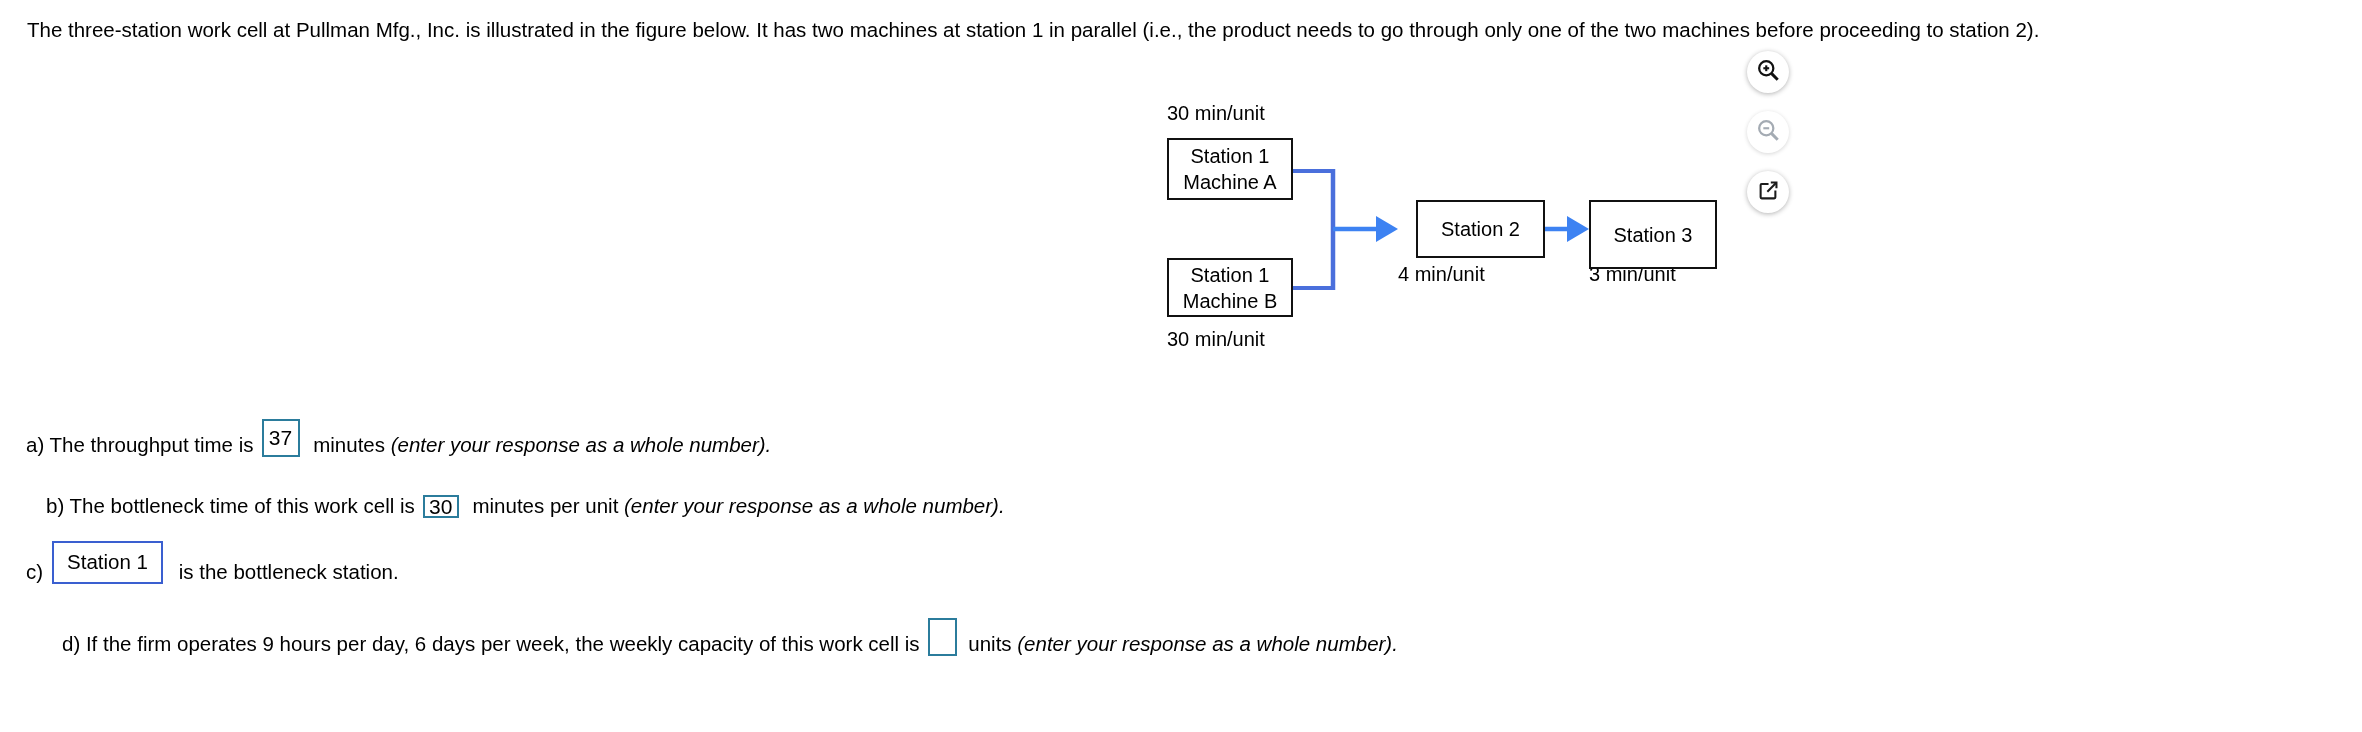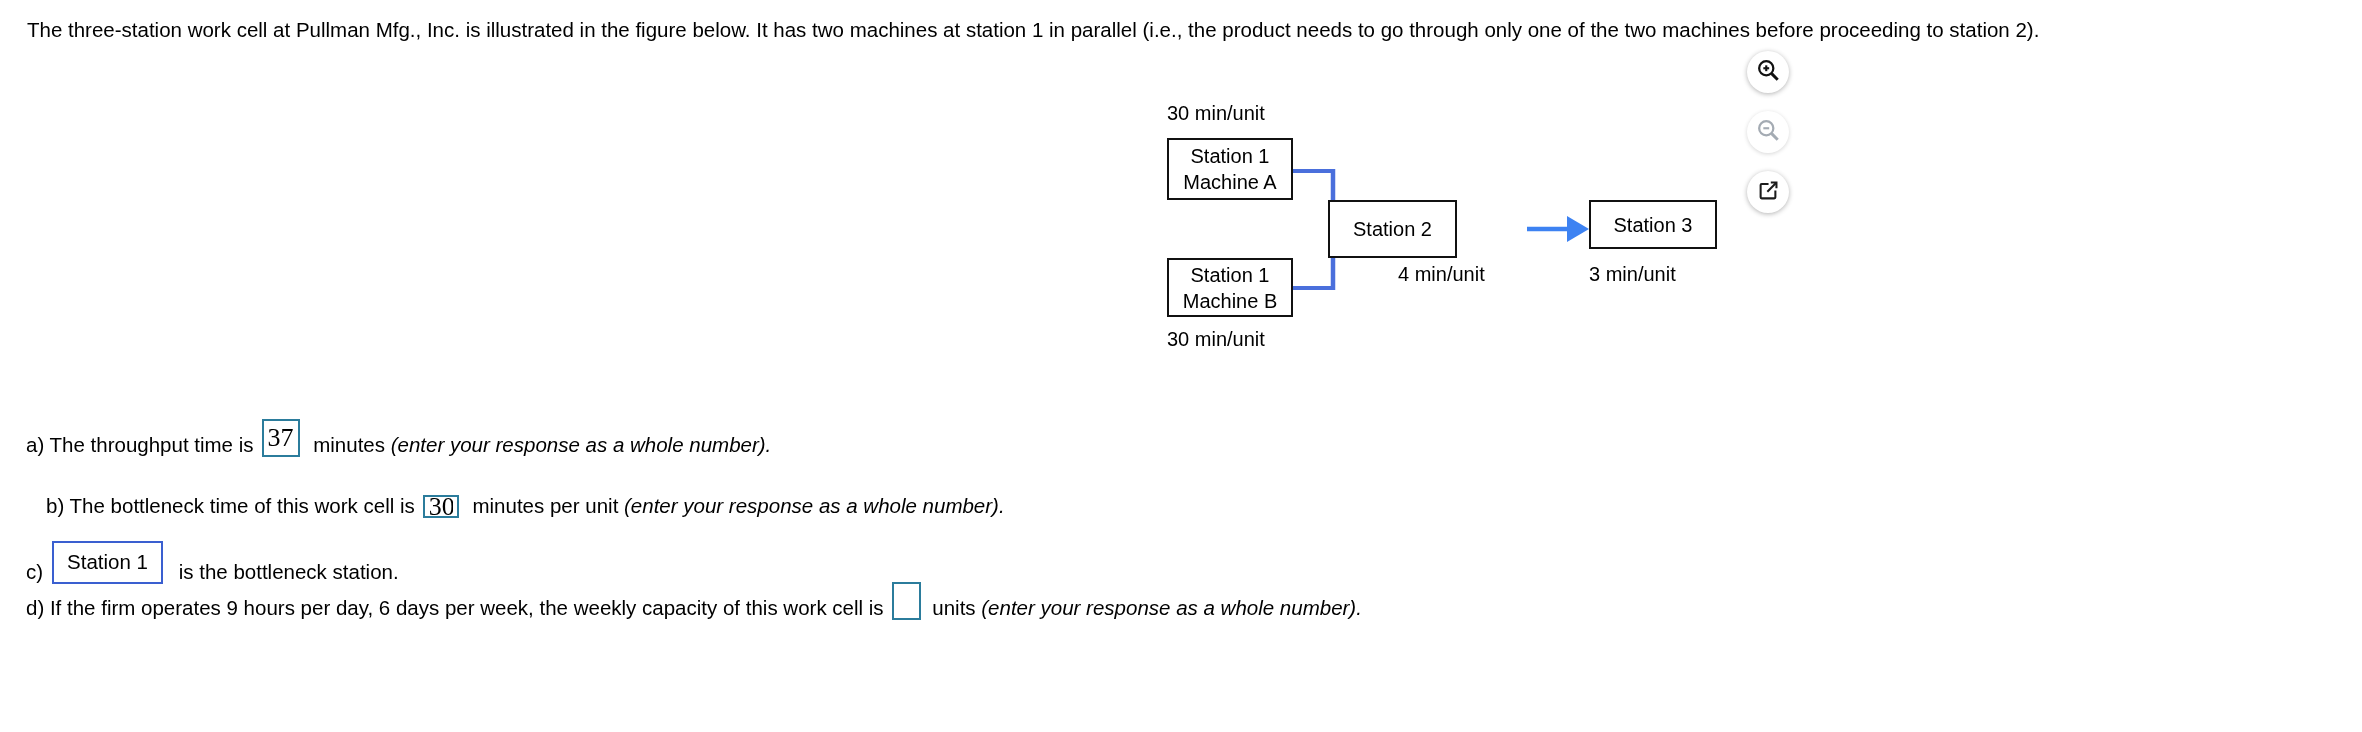--- a/index.html
+++ b/index.html
@@ -60,22 +60,22 @@
   .qrow {
     position: absolute;
     left: 26px;
     display: flex;
     align-items: flex-end;
     font-size: 20.5px;
     white-space: pre;
   }
   .qrow .note { font-style: italic; }
   .answer-input {
-    font-family: Liberation Serif, serif;
-    font-size: 26px;
+    font-family: Liberation Sans, sans-serif;
+    font-size: 21px;
     color: #000;
     text-align: center;
     border: 2px solid #2b7c9c;
     background: #fff;
     margin: 0 8px;
     padding: 4px;
   }
   .answer-a { width: 38px; height: 38px; }
   .answer-b { width: 36px; height: 23px; }
   .answer-d { width: 29px; height: 38px; margin-right: 6px; }
@@ -135,26 +135,26 @@
       <span>Machine A</span>
     </div>
 
     <div class="dbox" style="left:1167px; top:258px; width:126px; height:59px;">
       <span>Station 1</span>
       <span>Machine B</span>
     </div>
 
     <div class="dlabel" style="left:1167px; top:328px; width:126px;">30 min/unit</div>
 
-    <div class="dbox" style="left:1328px; top:200px; width:129px; height:58px;">
+    <div class="dbox" style="left:1416px; top:200px; width:129px; height:58px;">
       <span>Station 2</span>
     </div>
     <div class="dlabel" style="left:1398px; top:263px; width:129px;">4 min/unit</div>
 
-    <div class="dbox" style="left:1589px; top:200px; width:128px; height:49px;">
+    <div class="dbox" style="left:1589px; top:200px; width:128px; height:69px;">
       <span>Station 3</span>
     </div>
     <div class="dlabel" style="left:1589px; top:263px; width:128px;">3 min/unit</div>
 
     <svg class="connectors" width="2362" height="732">
 
       <line x1="1293" y1="171" x2="1335" y2="171" stroke="#4a6fdc" stroke-width="4"></line>
 
       <line x1="1333" y1="169" x2="1333" y2="290" stroke="#4a6fdc" stroke-width="4.5"></line>
 
@@ -181,20 +181,20 @@
     <span> minutes per unit </span>
     <span class="note">(enter your response as a whole number).</span>
   </div>
 
   <div class="qrow" style="top:536px; height:48px;">
     <span>c)</span>
     <span class="dropdown-box">Station 1</span>
     <span> is the bottleneck station.</span>
   </div>
 
-  <div class="qrow" style="top:578px; height:42px;">
+  <div class="qrow" style="top:614px; height:42px;margin-left:36px;">
     <span>d) If the firm operates 9 hours per day, 6 days per week, the weekly capacity of this work cell is</span>
     <input class="answer-input answer-d" type="text" value="" style="">
     <span> units </span>
     <span class="note">(enter your response as a whole number).</span>
   </div>
 
 </div>
 
 </body></html>

